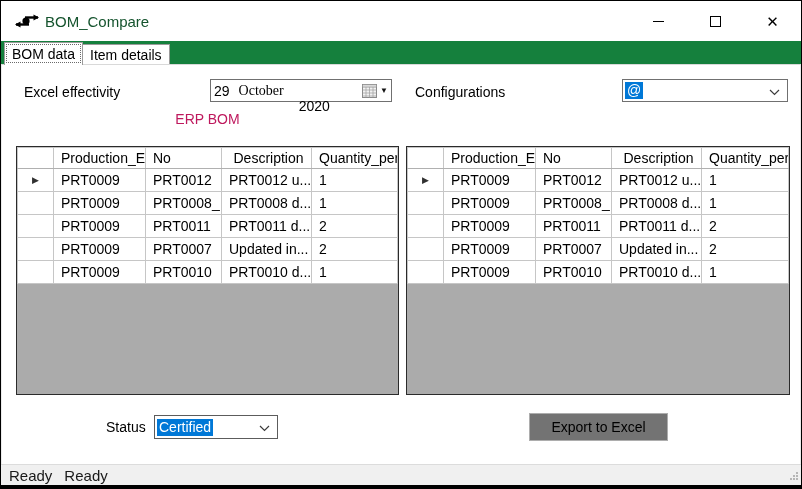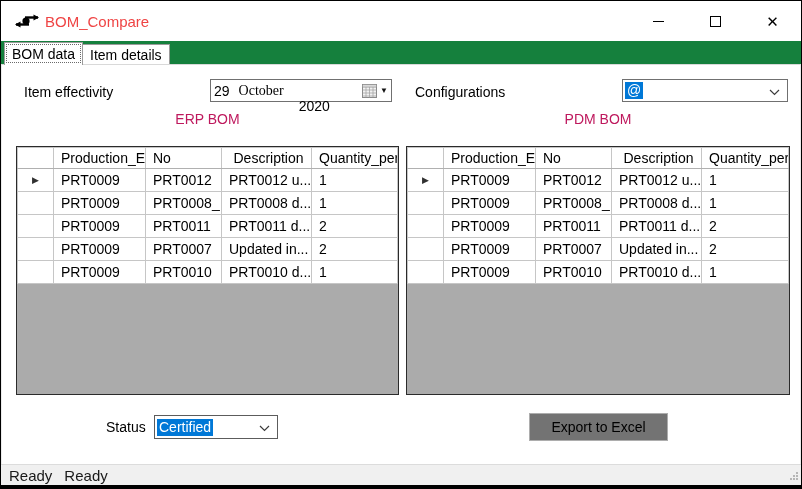--- a/index.html
+++ b/index.html
@@ -11,21 +11,21 @@
     background:#ffffff; border:1px solid #000000;
     overflow:hidden;
   }
 
   
   .titlebar{
     height:40px; background:#ffffff; display:flex; align-items:center;
     position:relative;
   }
   .app-icon{ margin-left:14px; width:24px; height:18px; display:flex; align-items:center; }
-  .title-text{ margin-left:6px; font-size:15px; color:#ef4444; }
+  .title-text{ margin-left:6px; font-size:15px; color:#14532d; }
   .winbtns{ position:absolute; right:0; top:0; height:40px; display:flex; }
   .winbtn{ width:57px; height:40px; display:flex; align-items:center; justify-content:center; cursor:default; }
   .glyph-min{ width:11px; height:1px; background:#000; }
   .glyph-max{ width:11px; height:11px; border:1px solid #000; background:transparent; }
   .glyph-close{ font-size:15px; color:#000; font-weight:400; line-height:1; }
 
   
   .tabstrip{
     height:23px; display:flex; align-items:flex-end; padding-left:3px;
     position:relative; background:#15803d;
@@ -153,21 +153,21 @@
     <div class="tab active">
       <span>BOM data</span>
     </div>
     <div class="tab inactive">
       <span>Item details</span>
     </div>
   </div>
 
   <div class="content">
 
-    <span class="lbl" style="left:22px; top:19px;">Item effectivity</span>
+    <span class="lbl" style="left:22px; top:19px;">Excel effectivity</span>
 
     <div class="datepicker">
       <span class="dp-day">29</span>
       <span class="dp-month">October</span>
       <span class="dp-year">2020</span>
       <span class="dp-right">
         <svg width="15" height="14" viewBox="0 0 15 14">
           <rect x="0.5" y="0.5" width="14" height="13" fill="#f2f2f2" stroke="#8a8a8a"></rect>
           <rect x="0.5" y="0.5" width="14" height="2.6" fill="#d9d9d9" stroke="#8a8a8a" stroke-width="0.6"></rect>
           <path d="M0.5 6 H14.5 M0.5 9 H14.5 M0.5 12 H14.5 M4 3 V13.5 M7.5 3 V13.5 M11 3 V13.5" stroke="#9d9d9d" stroke-width="0.7"></path>
@@ -181,21 +181,20 @@
     <div class="combo combo-config">
       <span class="sel-hilite">@</span>
       <span class="chev">
         <svg width="11" height="7" viewBox="0 0 11 7">
             <polyline points="1,1 5.5,5.5 10,1" fill="none" stroke="#3c3c3c" stroke-width="1.2"></polyline>
           </svg>
       </span>
     </div>
 
     <div class="grid-title erp">ERP BOM</div>
-    <div class="grid-title pdm">PDM BOM</div>
 
     <div class="gridbox erp">
         <table class="dgv">
           <thead>
             <tr>
               <th></th>
               <th>Production_E</th>
               <th>No</th>
               <th>Description</th>
               <th>Quantity_per</th>

